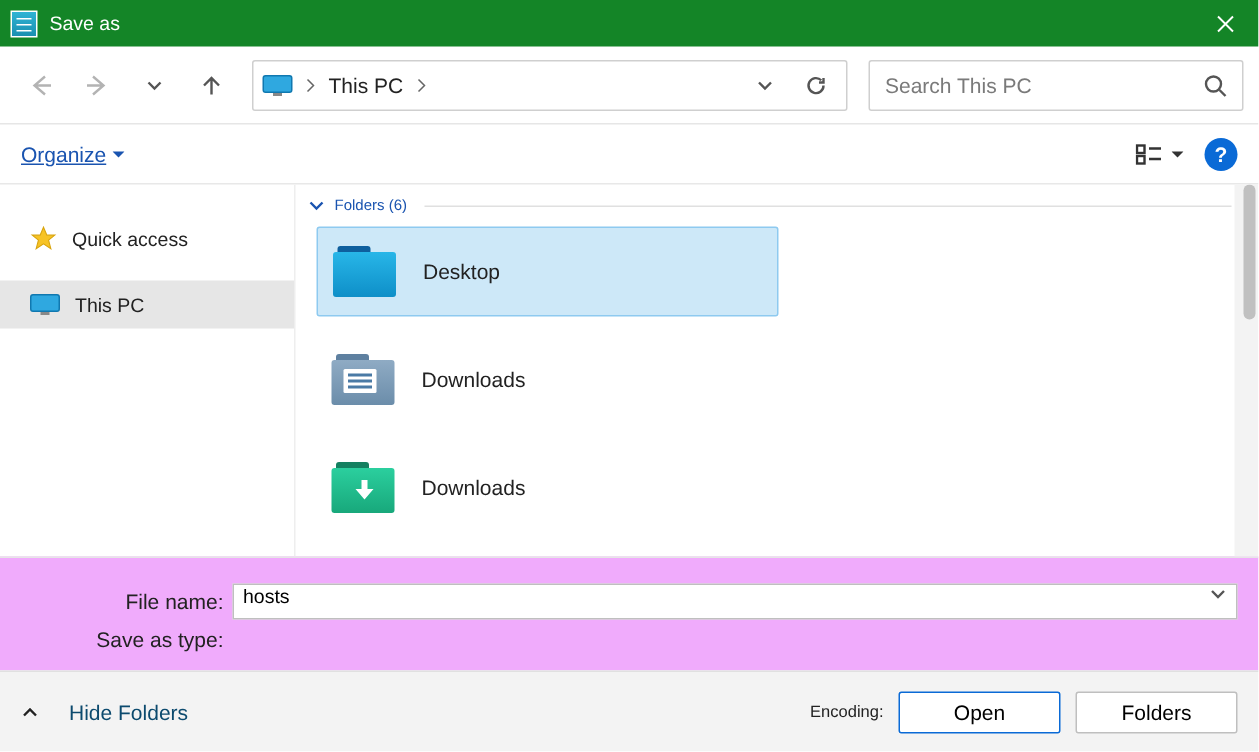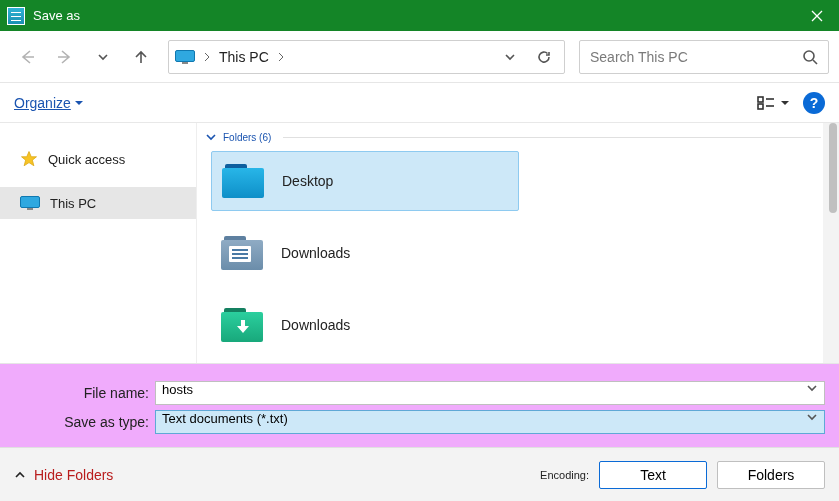--- a/index.html
+++ b/index.html
@@ -73,21 +73,21 @@
   
   .namepanel { border-top:1px solid #e6e6e6; padding:12px 14px 8px 14px; background:#f0abfc;}
   .formrow { display:flex; align-items:center; margin:5px 0; gap:6px;}
   .formrow label { width:135px; text-align:right; font-size:14px; color:#222;}
   .formrow .field { flex:1; height:24px; border:1px solid #bfbfbf; background:#fff; display:flex; align-items:flex-start; padding:0 6px; font-size:13px; position:relative;}
   .formrow .field.sel { background:#cde8f8; border:1px solid #5fa8d6;}
   .formrow .field .chev { position:absolute; right:6px; color:#555;}
   .formrow input.textval { border:none; outline:none; flex:1; font-size:13px; background:transparent;}
 
   .footer { height:54px; background:#f3f3f3; border-top:1px solid #e0e0e0; display:flex; align-items:center; padding:0 14px; gap:10px;}
-  .hidefold { display:flex; align-items:center; gap:8px; font-size:14px; color:#b91c1c;}
+  .hidefold { display:flex; align-items:center; gap:20px; font-size:14px; color:#0c4a6e;}
   .footer .flexfill { flex:1; }
   .enc-label { font-size:11px; color:#222;}
   .enc-field { width:180px; height:26px; border:1px solid #bfbfbf; background:#fff; display:flex; align-items:center; padding:0 8px; font-size:13px; position:relative;}
   .enc-field .chev { position:absolute; right:6px; color:#555;}
   .btn { width:108px; height:28px; border:1px solid #bfbfbf; background:#fff; font-size:14px; display:flex; align-items:center; justify-content:center; border-radius:2px;}
   .btn.primary { border:1px solid #0a6ad6; }
 
   .chev-svg { width:12px; height:12px; }
 </style>
 </head>
@@ -255,39 +255,33 @@
       <label>File name:</label>
       <div class="field">
         <input class="textval" type="text" value="hosts" style="">
         <svg class="chev chev-svg" style="stroke:#555;fill:none;stroke-width:1.6;">
             <path d="M2 4 L6 8 L10 4"></path>
           </svg>
       </div>
     </div>
     <div class="formrow">
       <label>Save as type:</label>
-      <div class="field sel">
-        <span>Text documents (*.txt)</span>
-        <svg class="chev chev-svg" style="stroke:#555;fill:none;stroke-width:1.6;">
-            <path d="M2 4 L6 8 L10 4"></path>
-          </svg>
-      </div>
     </div>
   </div>
 
   <div class="footer">
     <div class="hidefold">
       <svg class="chev-svg" style="stroke:#222;fill:none;stroke-width:1.6;">
           <path d="M2 8 L6 4 L10 8"></path>
         </svg>
       <span>Hide Folders</span>
     </div>
     <div class="flexfill"></div>
     <span class="enc-label">Encoding:</span>
     <div class="btn primary">
-      <span>Text</span>
+      <span>Open</span>
     </div>
     <div class="btn">
       <span>Folders</span>
     </div>
   </div>
 
 </div>
 
 </body></html>

